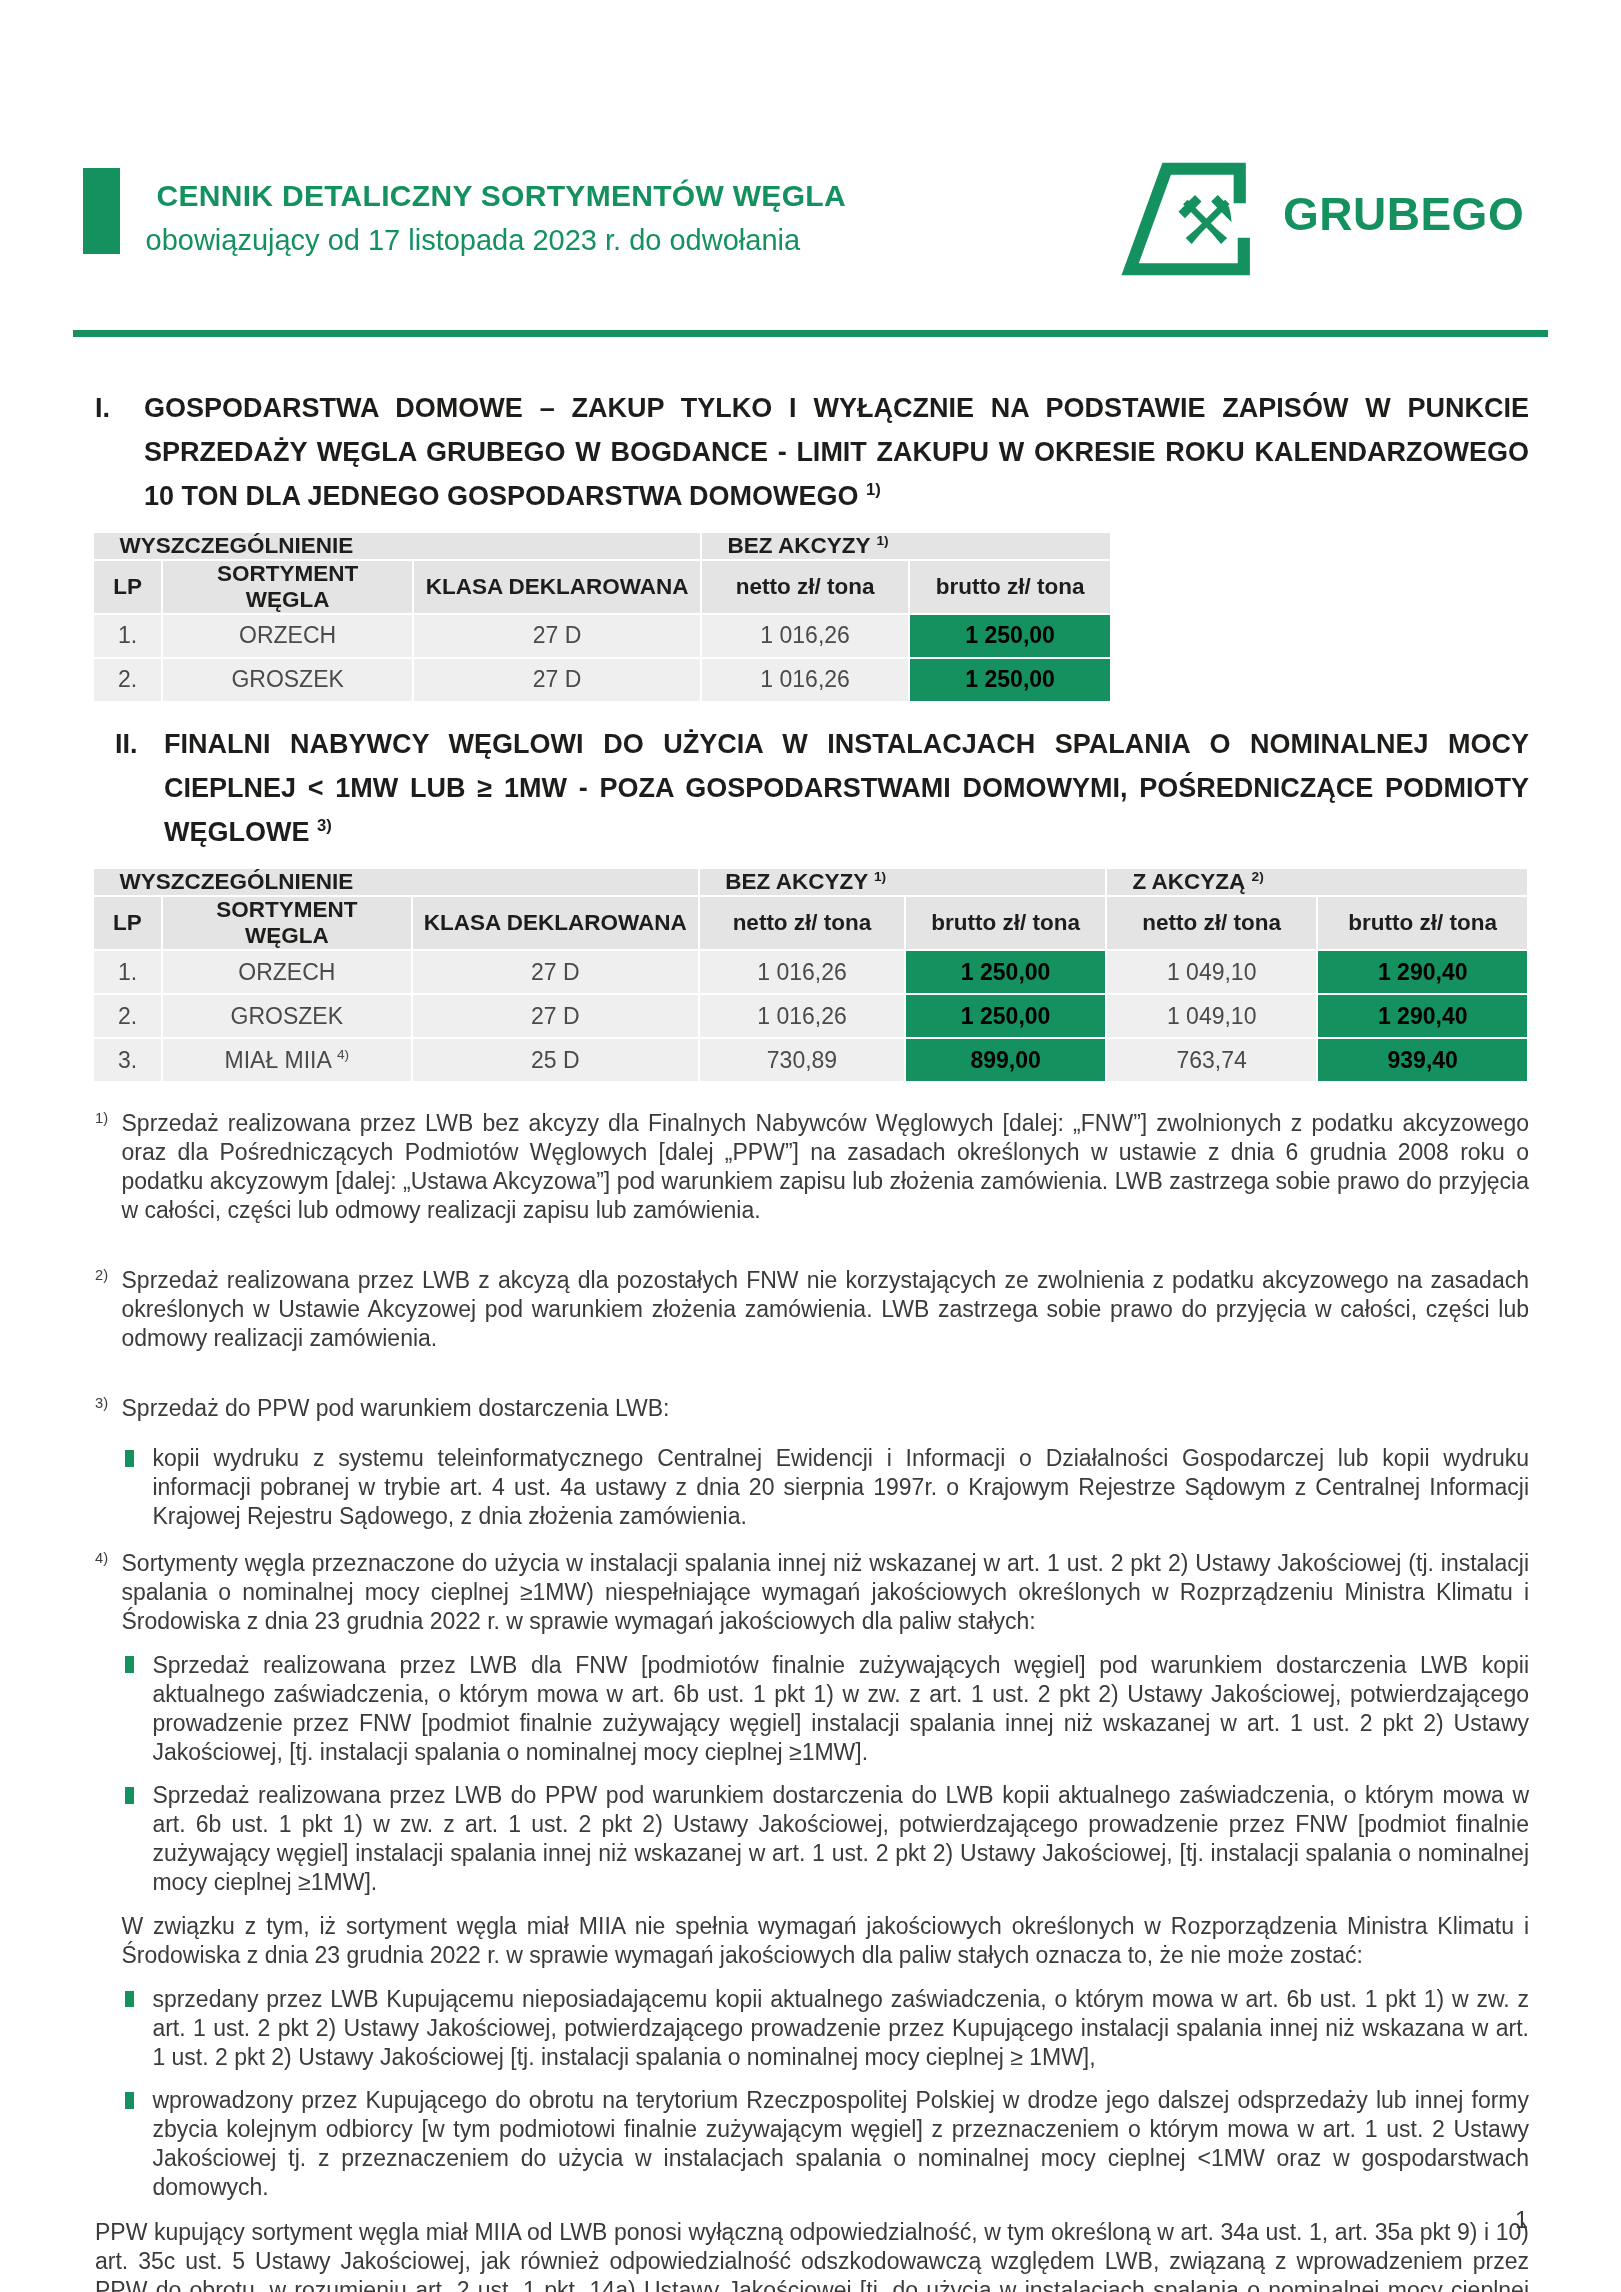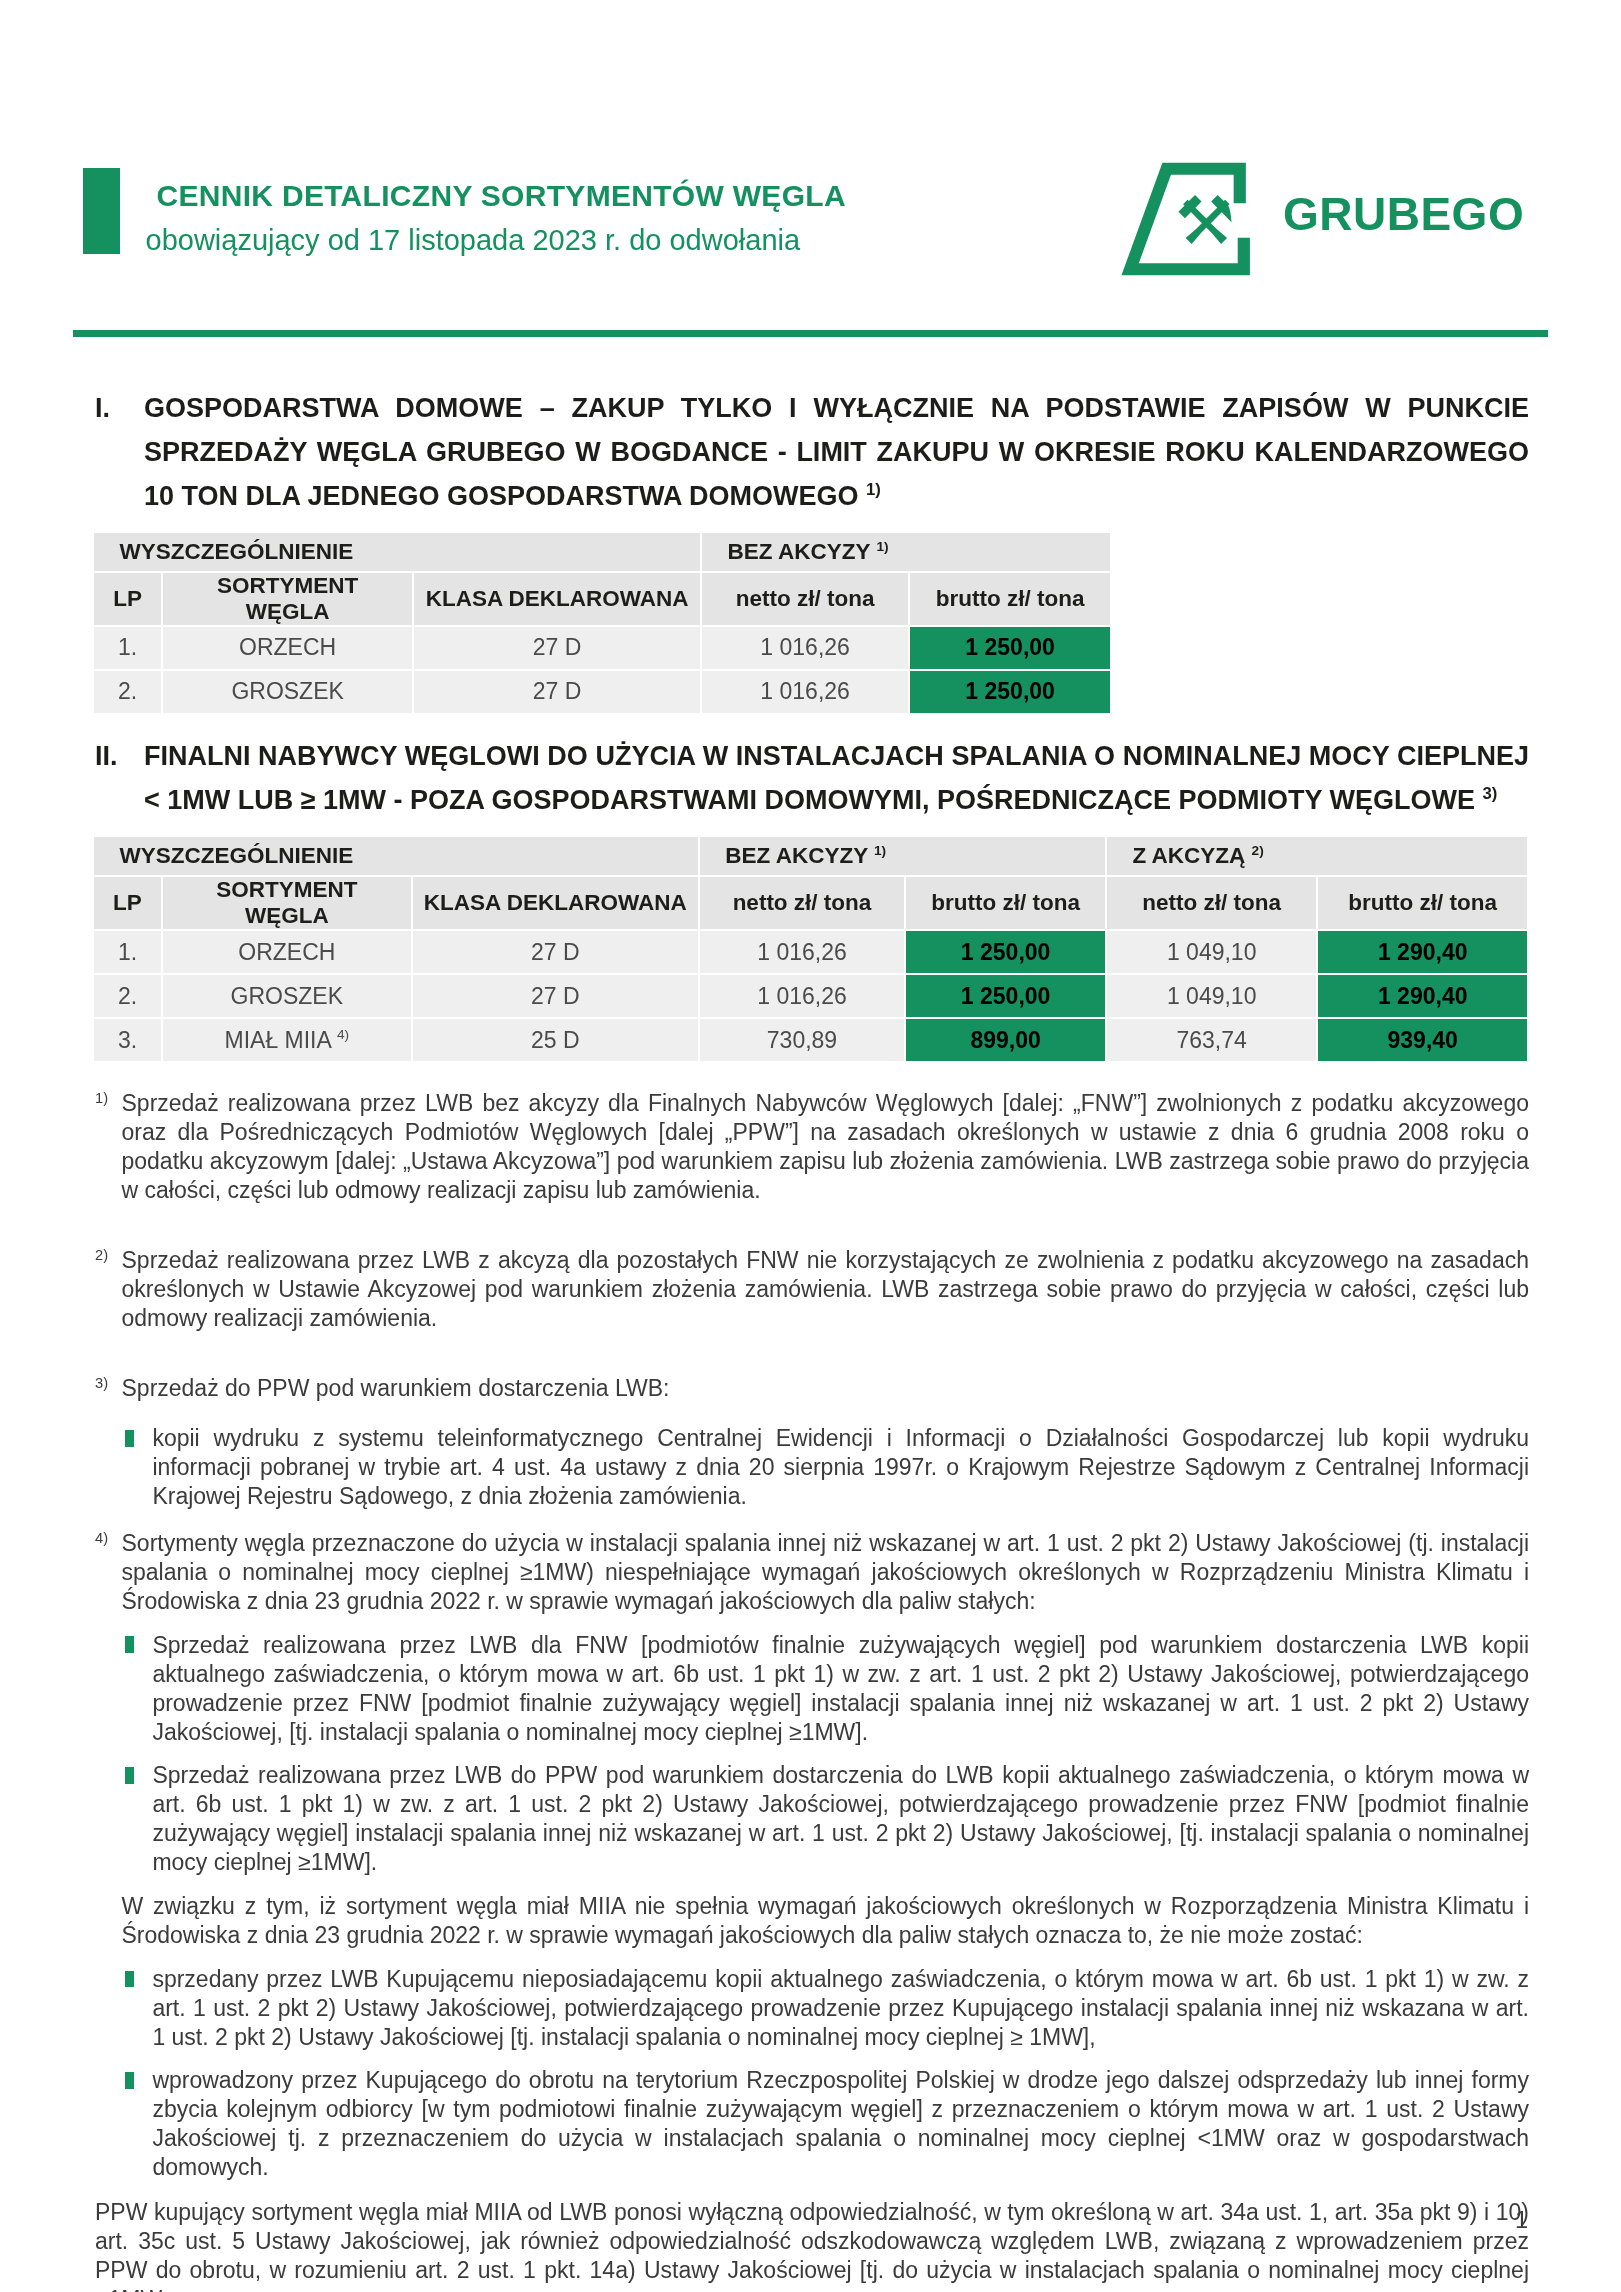--- a/index.html
+++ b/index.html
@@ -33,21 +33,21 @@
   
   .content{padding:0 92px 0 95px;}
   .section{display:flex;margin-top:49px;font-weight:bold;font-size:27px;line-height:44px;color:var(--ink);}
   .section-num{width:49px;flex:none;}
   .section-text{flex:1;text-align:justify;}
   .sup-lg{font-size:16.7px;vertical-align:super;line-height:0;}
 
   
   table{border-collapse:separate;border-spacing:2.9px;margin:12.7px 0 0 -2.9px;table-layout:fixed;}
   td,th{padding:0 9.8px;overflow:hidden;}
-  tr.g td{background:var(--hdr-bg);height:38px;font-weight:bold;font-size:22.5px;
+  tr.g td{background:var(--hdr-bg);height:26px;font-weight:bold;font-size:22.5px;
           text-align:left;padding-left:25.5px;color:var(--ink);}
   tr.h th{background:var(--hdr-bg);height:44px;font-weight:bold;font-size:22.5px;
           color:var(--ink);text-align:center;}
   tr.d td{background:var(--row-bg);height:42px;font-size:23px;color:#4A4A4A;text-align:center;}
   tr.d td.green{background:var(--green);color:#000000;font-weight:bold;}
   .sup-sm{font-size:13.7px;vertical-align:super;line-height:0;}
 
   
   .fns{margin-top:25.5px;color:var(--fn-ink);font-size:23px;line-height:29px;}
   .fn{position:relative;padding-left:26.5px;text-align:justify;}
@@ -123,21 +123,21 @@
       <tr class="d">
         <td>2.</td>
         <td>GROSZEK</td>
         <td>27 D</td>
         <td>1 016,26</td>
         <td class="green">1 250,00</td>
       </tr>
     </tbody>
       </table>
 
-    <div class="section" style="margin-top:19.6px;">
+    <div class="section" style="margin-top:19.6px;margin-left:20px;">
       <div class="section-num">II.</div>
       <div class="section-text"><span>FINALNI NABYWCY WĘGLOWI DO UŻYCIA W INSTALACJACH SPALANIA O NOMINALNEJ MOCY CIEPLNEJ &lt; 1MW LUB ≥ 1MW - POZA GOSPODARSTWAMI DOMOWYMI, POŚREDNICZĄCE PODMIOTY WĘGLOWE</span> <sup class="sup-lg">3)</sup></div>
     </div>
 
     <table class="t2">
       <colgroup>
           <col style="width:67px">
           <col style="width:249px">
           <col style="width:286px">
           <col style="width:206px">

